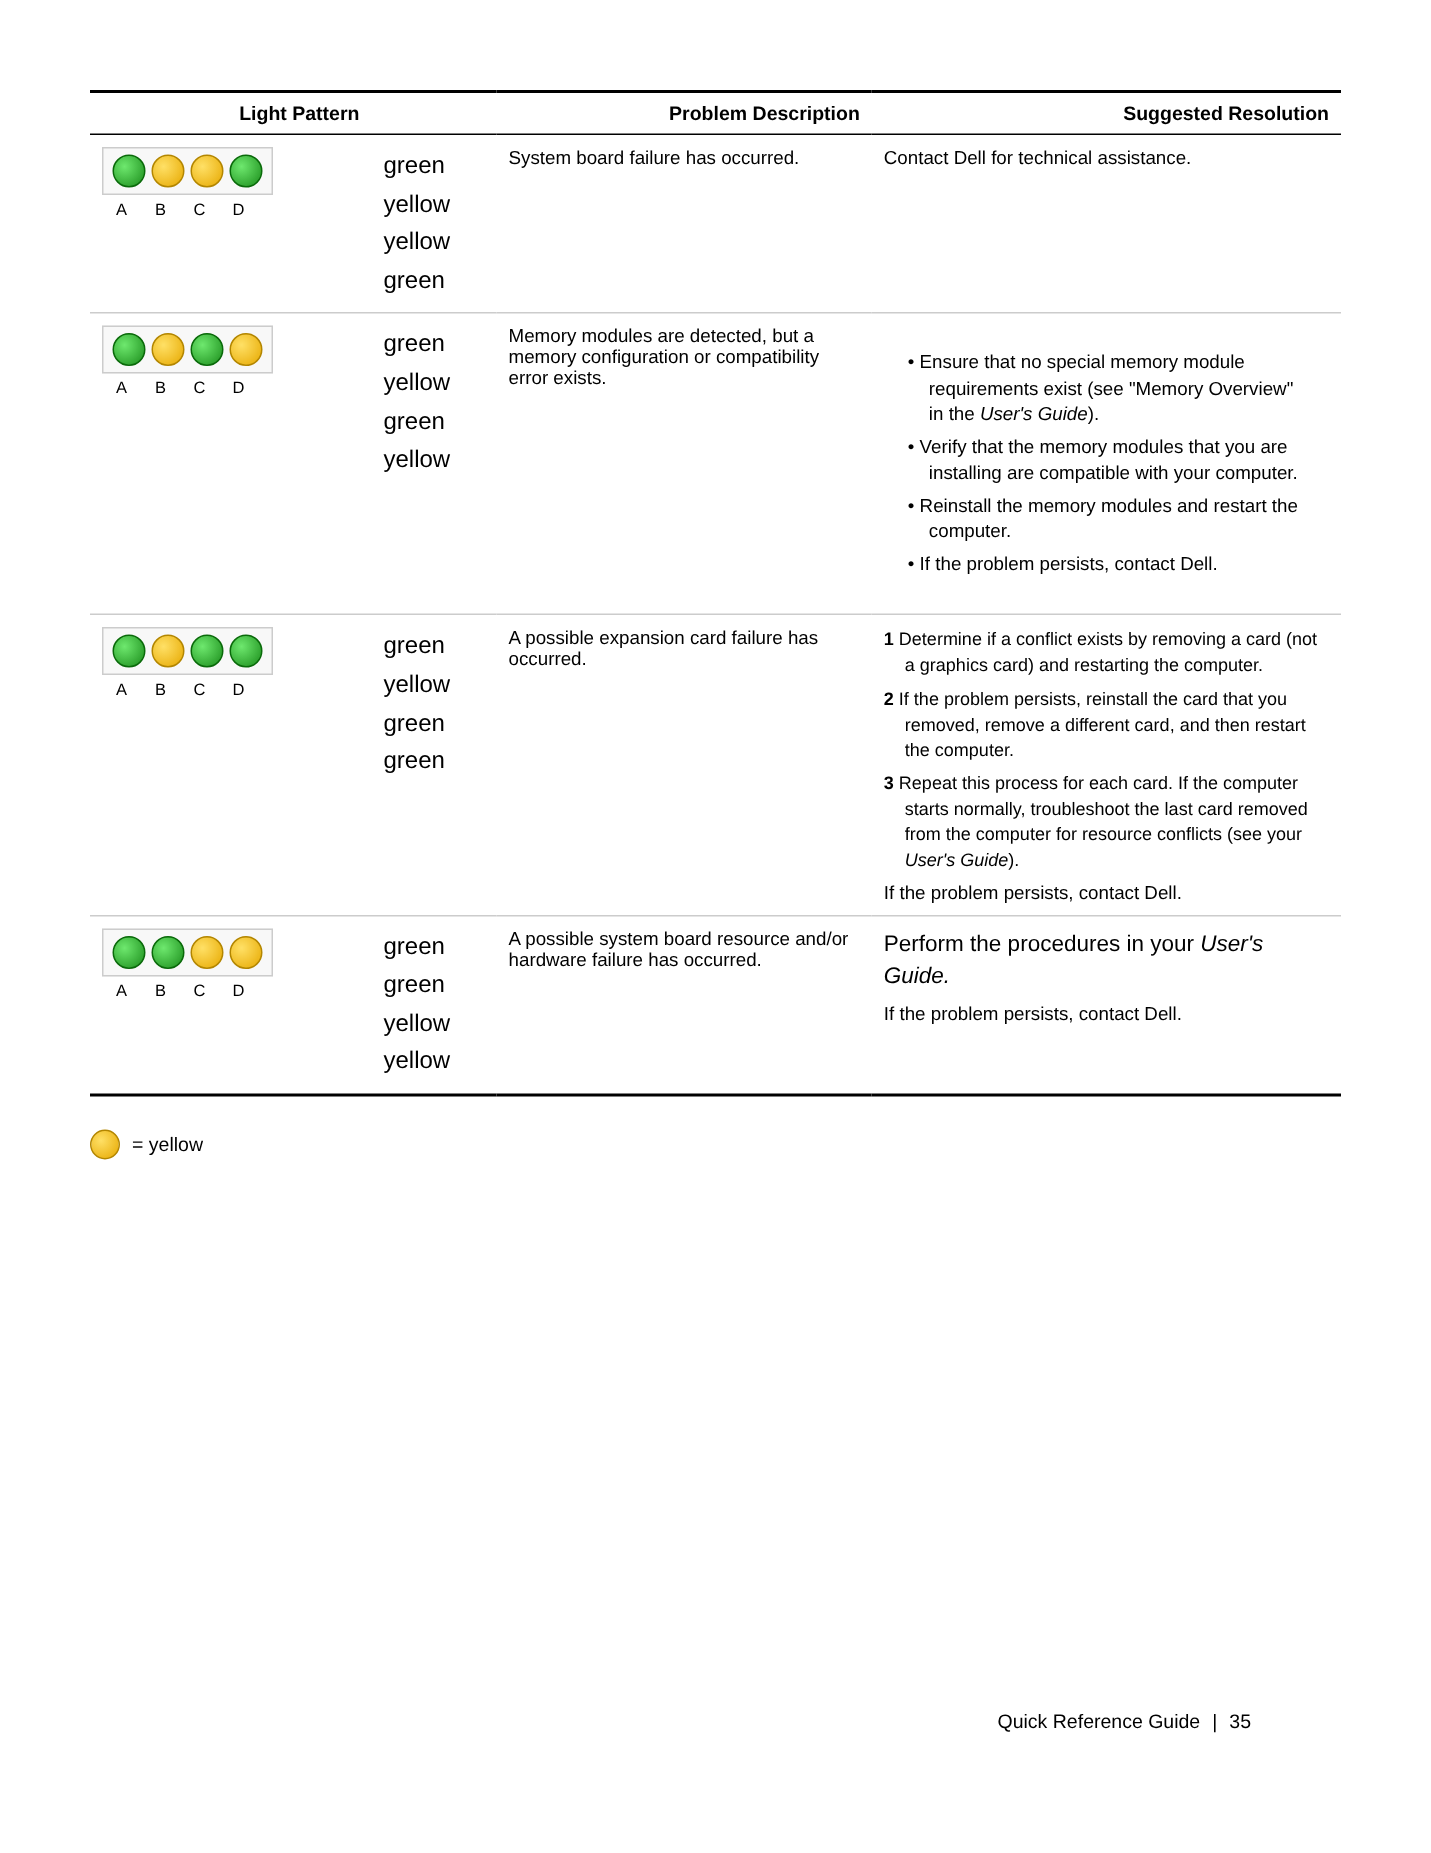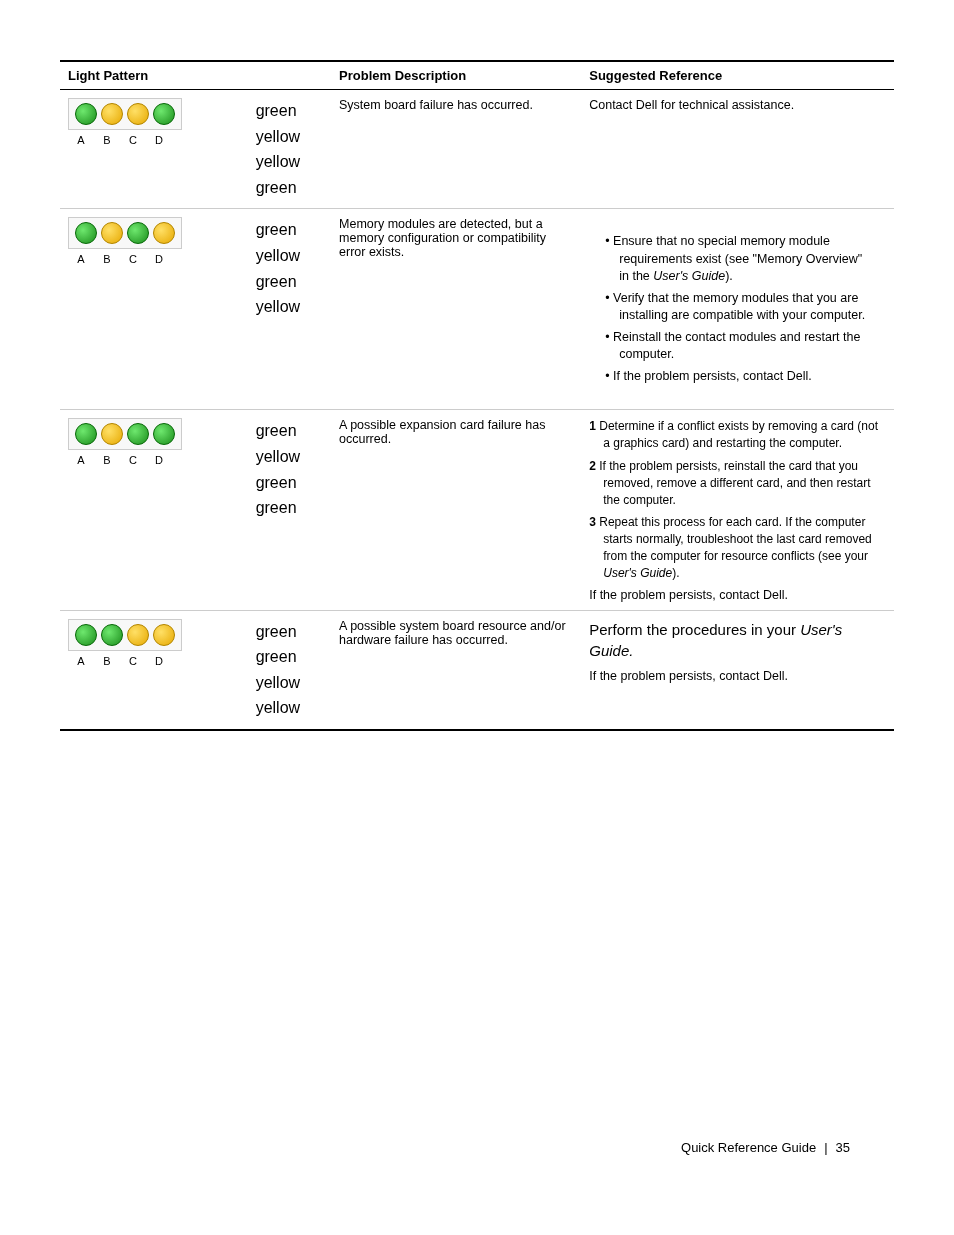--- a/index.html
+++ b/index.html
@@ -23,21 +23,21 @@
       border-collapse: collapse;
       margin-bottom: 20px;
     }
 
     .main-table th {
       font-weight: bold;
       font-size: 13px;
       border-top: 2px solid #000;
       border-bottom: 1px solid #000;
       padding: 6px 8px;
-      text-align: left;
+      text-align: right;
       vertical-align: bottom;
     }
 
     .main-table td {
       padding: 8px 8px;
       vertical-align: top;
       border-bottom: 1px solid #ccc;
       font-size: 12.5px;
     }
 
@@ -113,21 +113,21 @@
       display: flex;
       align-items: center;
       gap: 8px;
       margin-bottom: 2px;
     }
 
     
     .footer {
       position: absolute;
       bottom: 40px;
-      right: 44px;
+      right: 60px;
       font-size: 13px;
       display: flex;
       align-items: center;
       gap: 8px;
     }
 
     
     .res-list {
       list-style: none;
       padding: 0;
@@ -178,21 +178,21 @@
 
 <div class="page-wrapper">
   <div class="page-content">
 
     <table class="main-table">
       <thead>
         <tr>
           <th class="light-pattern-cell">Light Pattern</th>
           <th style="width:80px;"></th>
           <th class="problem-cell">Problem Description</th>
-          <th class="resolution-cell">Suggested Reference</th>
+          <th class="resolution-cell">Suggested Resolution</th>
         </tr>
       </thead>
       <tbody>
 
         <tr>
           <td class="light-pattern-cell">
             <div class="led-diagram">
               <span class="led led-green"></span>
               <span class="led led-yellow"></span>
               <span class="led led-yellow"></span>
@@ -232,21 +232,21 @@
           <td>
             <div class="pattern-colors">
               green<br>yellow<br>green<br>yellow
             </div>
           </td>
           <td class="problem-cell">Memory modules are detected, but a memory configuration or compatibility error exists.</td>
           <td class="resolution-cell">
             <ul class="res-list">
               <li>Ensure that no special memory module requirements exist (see "Memory Overview" in the <span class="italic">User's Guide</span>).</li>
               <li>Verify that the memory modules that you are installing are compatible with your computer.</li>
-              <li>Reinstall the contact modules and restart the computer.</li>
+              <li>Reinstall the memory modules and restart the computer.</li>
               <li>If the problem persists, contact Dell.</li>
             </ul>
           </td>
         </tr>
 
         <tr>
           <td class="light-pattern-cell">
             <div class="led-diagram">
               <span class="led led-green"></span>
               <span class="led led-yellow"></span>
@@ -300,20 +300,24 @@
           <td class="resolution-cell">
             <p style="font-size:15px; line-height:1.4;">Perform the procedures in your <span class="italic">User's Guide.</span></p>
             <p style="margin-top:8px; font-size:12.5px;">If the problem persists, contact Dell.</p>
           </td>
         </tr>
 
       </tbody>
     </table>
 
     <div class="legend">
+      <div class="legend-item">
+        <span class="led led-yellow" style="width:20px;height:20px;"></span>
+        <span>= yellow</span>
+      </div>
     </div>
 
   </div>
 
   <div class="footer">
     <span>Quick Reference Guide</span>
     <span>|</span>
     <span>35</span>
   </div>
 

